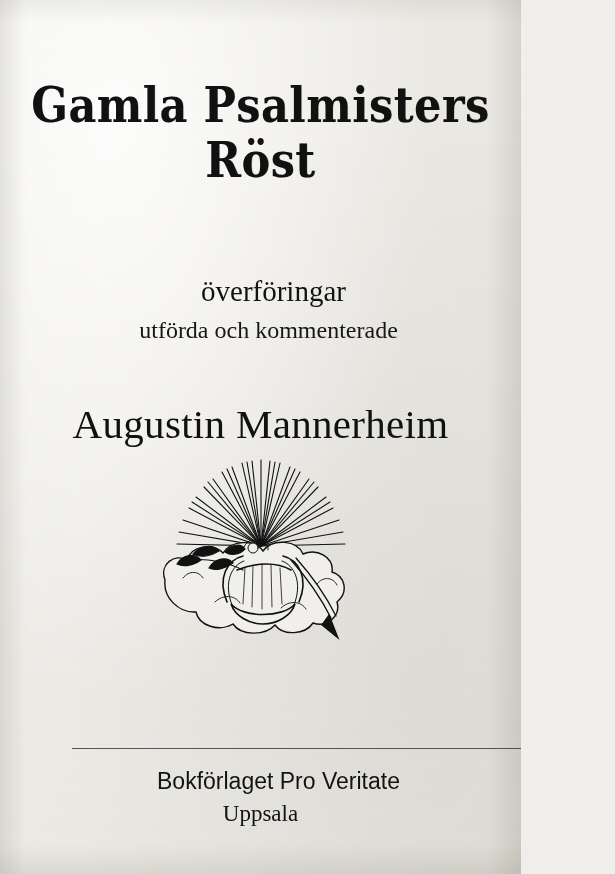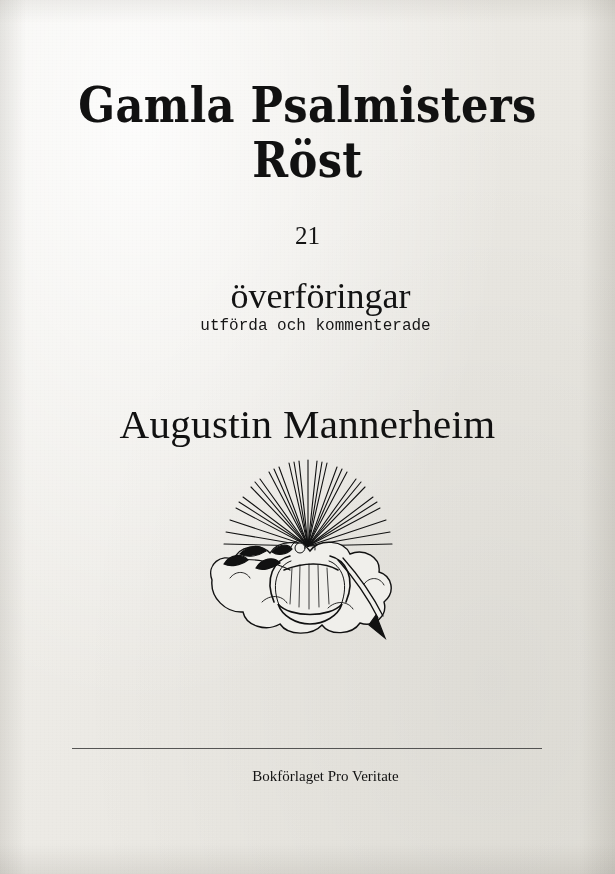--- a/index.html
+++ b/index.html
@@ -10,21 +10,21 @@
     width: 615px;
     height: 874px;
     overflow: hidden;
     background: #efeeea;
     font-family: "Liberation Serif", serif;
   }
 
   
   .page {
     position: relative;
-    width: 615px;
+    width: 521px;
     height: 874px;
     background:
       radial-gradient(ellipse at 22% 14%, rgba(255,255,255,0.85) 0%, rgba(255,255,255,0) 55%),
       radial-gradient(ellipse at 80% 78%, rgba(0,0,0,0.045) 0%, rgba(0,0,0,0) 60%),
       linear-gradient(115deg, #f3f2ee 0%, #eceae5 42%, #e9e7e1 70%, #e4e2db 100%);
     box-sizing: border-box;
     overflow: hidden;
   }
   
   .grain {
@@ -85,31 +85,31 @@
     top: 222px;
     left: 0; right: 0;
     font-size: 25px;
     font-family: "Liberation Serif", serif;
     color: #141414;
   }
   .overforingar {
     position: absolute;
     top: 275px;
     left: 0; right: 0;
-    font-size: 36px;
+    font-size: 29px;
     font-family: "Liberation Serif", serif;
     color: #131313;
     margin-left: 26px;
   }
   .utforda {
     position: absolute;
     top: 317px;
     left: 16px; right: 0;
-    font-size: 16px;
-    font-family: Liberation Mono, monospace;
+    font-size: 24px;
+    font-family: Liberation Serif, serif;
     color: #161616;
   }
   .av {
     position: absolute;
     top: 352px;
     left: 0; right: 0;
     font-size: 20px;
     font-family: "Liberation Serif", serif;
     color: #161616;
   }
@@ -141,22 +141,22 @@
     left: 72px;
     width: 470px;
     height: 1px;
     background: #3b3b3b;
     opacity: 0.85;
   }
   .publisher {
     position: absolute;
     top: 768px;
     left: 0; right: 0;
-    font-size: 15px;
-    font-family: Liberation Serif, serif;
+    font-size: 23px;
+    font-family: Liberation Sans, sans-serif;
     color: #131313;
     margin-left: 36px;
   }
   .city {
     position: absolute;
     top: 801px;
     left: 0; right: 0;
     font-size: 23px;
     font-family: "Liberation Serif", serif;
     color: #131313;
@@ -169,21 +169,20 @@
   <div class="grain"></div>
   <div class="edge-shade"></div>
 
   <div class="content">
 
     <div class="title-block">
       <div class="title-line">Gamla Psalmisters</div>
       <div class="title-line second">Röst</div>
     </div>
 
-    <div class="num">21</div>
     <div class="overforingar">överföringar</div>
     <div class="utforda">utförda och kommenterade</div>
     <div class="author">Augustin Mannerheim</div>
 
     <div class="emblem">
       <svg viewBox="0 0 260 215" width="260" height="215" xmlns="http://www.w3.org/2000/svg">
         <g stroke="#111" stroke-width="1.1" stroke-linecap="round" fill="none">
 
           <g transform="translate(130,96)">
             <line x1="0" y1="-2" x2="0" y2="-88"></line>
@@ -263,14 +262,15 @@
             <circle cx="122" cy="96" r="5" fill="#f0efeb"></circle>
             <path d="M113,95 C116,88 124,86 128,90"></path>
             <path d="M126,91 C132,88 138,92 137,98"></path>
           </g>
         </g>
       </svg>
     </div>
 
     <div class="rule"></div>
     <div class="publisher">Bokförlaget Pro Veritate</div>
+    <div class="city">Uppsala</div>
   </div>
 </div>
 
 </body></html>

